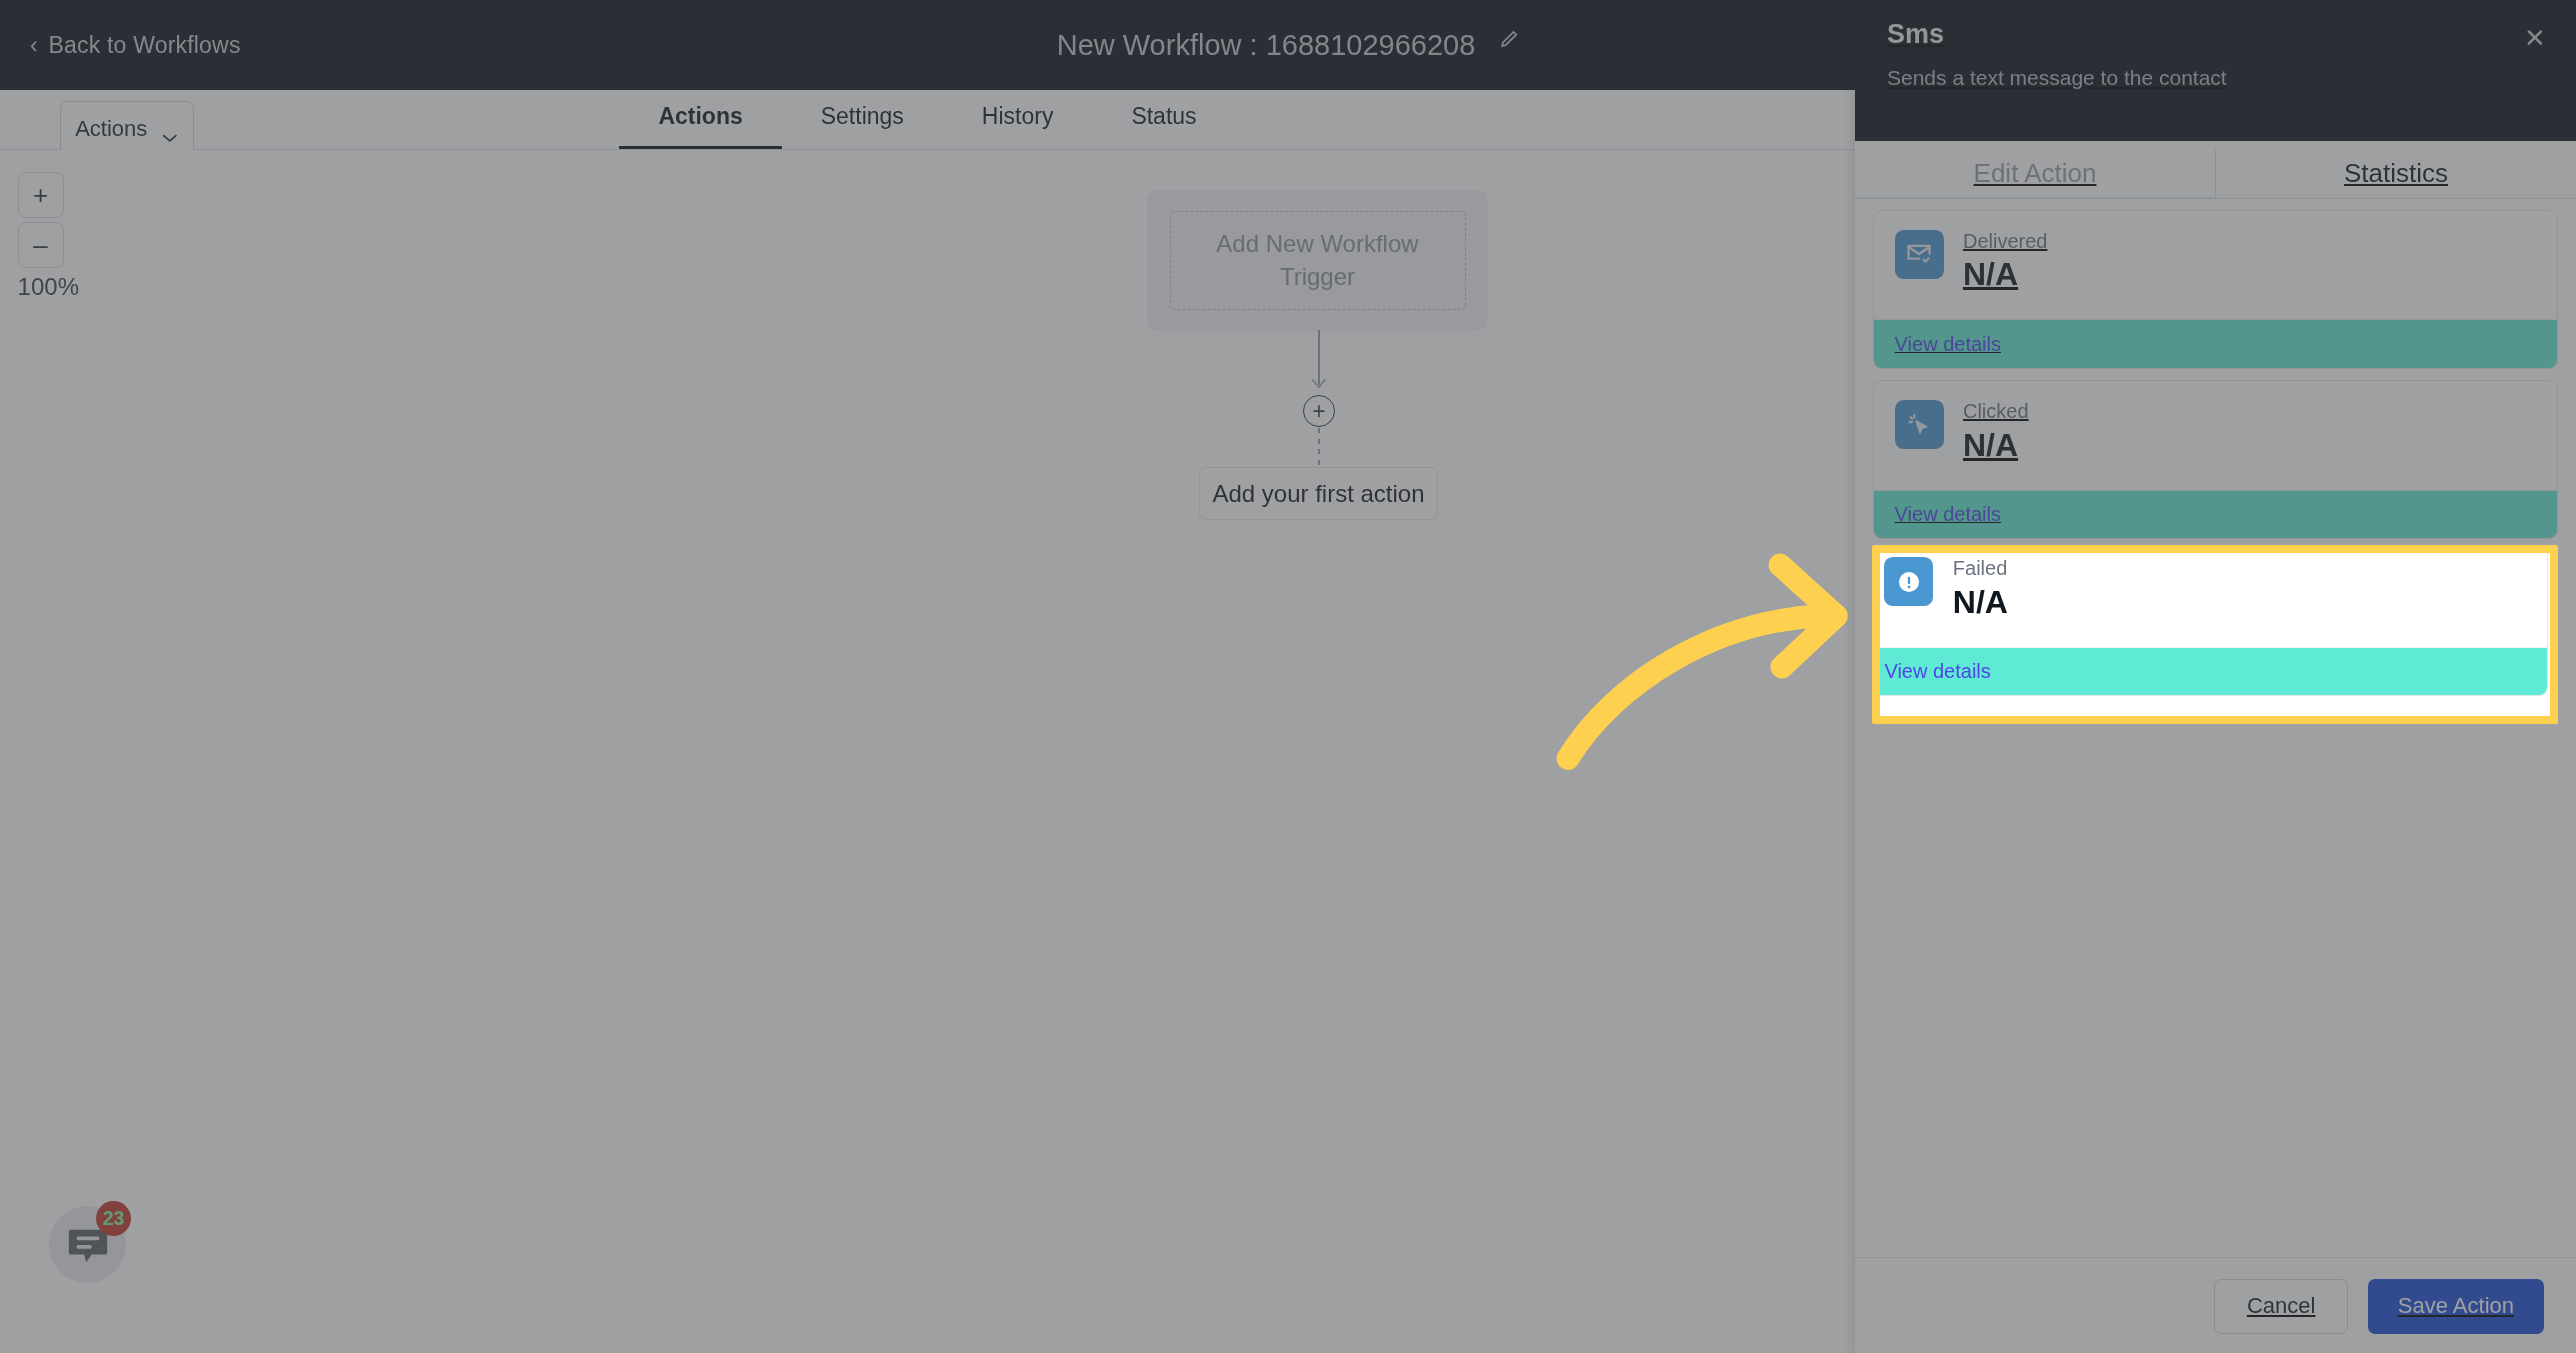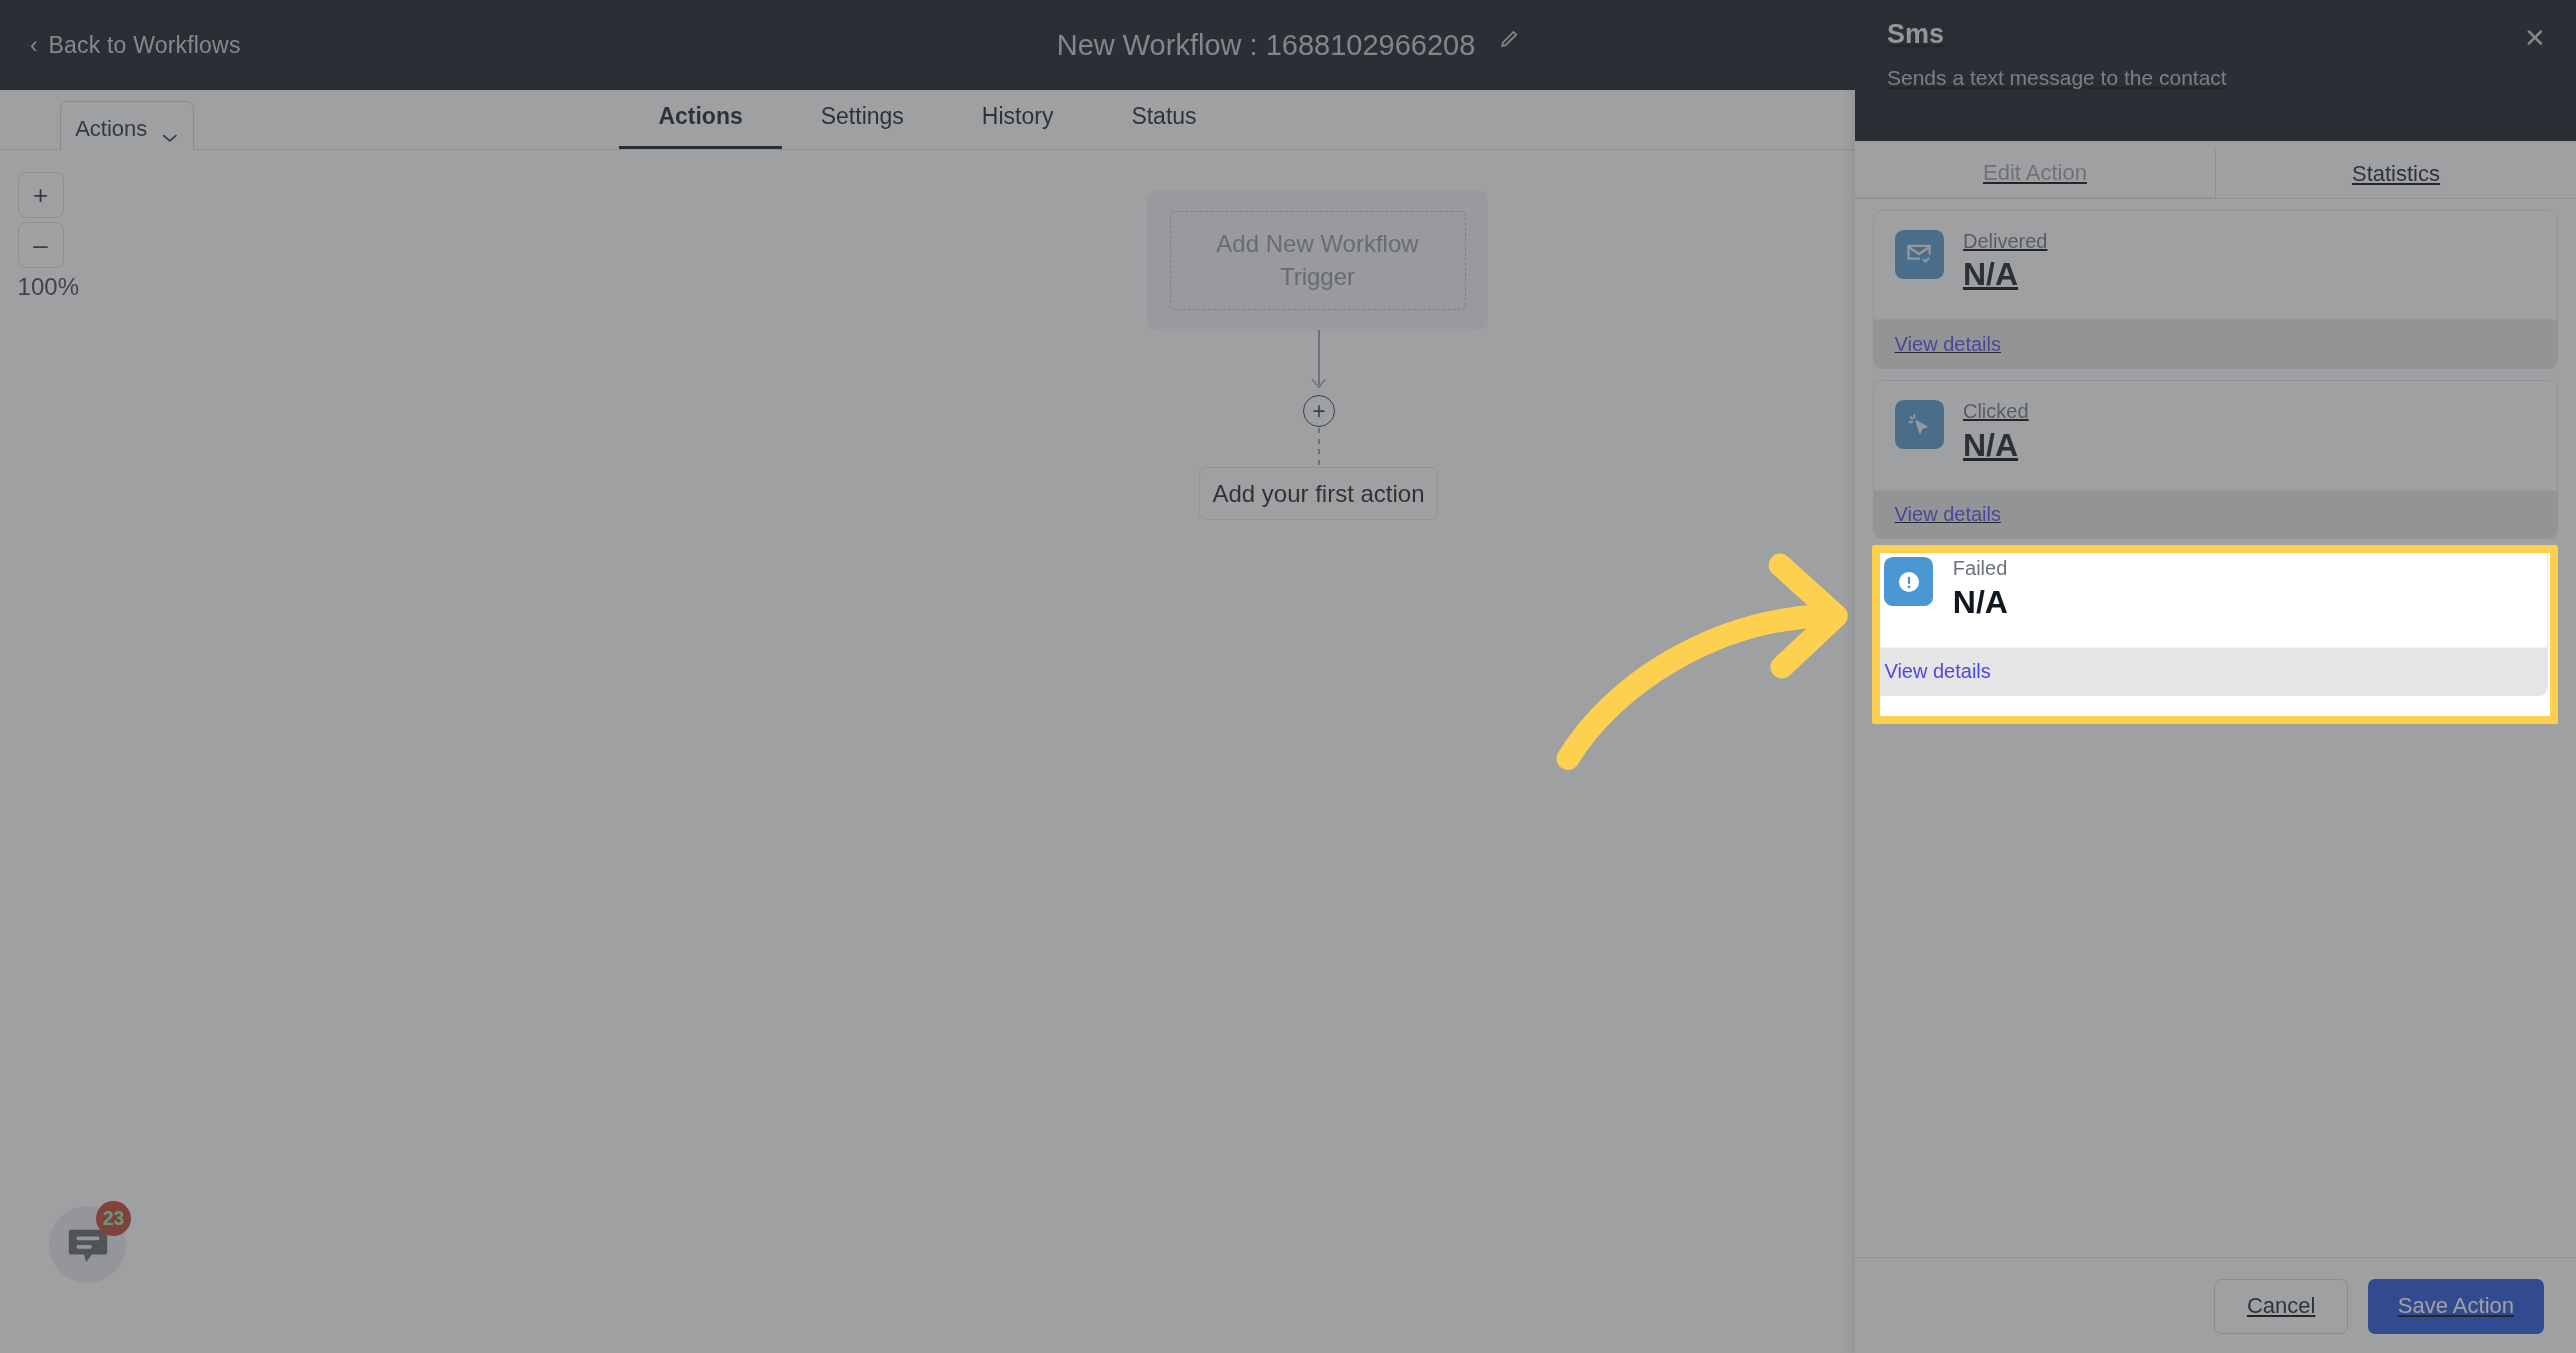--- a/index.html
+++ b/index.html
@@ -129,39 +129,39 @@
   }
   .panel-title { color: #e6e9ec; font-size: 27px; font-weight: 600; }
   .panel-sub { color: #b5bbc2; font-size: 21px; margin-top: 16px; }
   .panel-close {
     position: absolute; right: 26px; top: 23px; width: 30px; height: 30px;
     color: #c7ccd1; font-size: 26px; line-height: 30px; text-align: center;
   }
   .panel-tabs { height: 58px; display: flex; border-bottom: 0.9px solid #e0e3e6; }
   .ptab {
     flex: 1; display: flex; align-items: center; justify-content: center;
-    font-size: 22px; color: #111827; margin-top: 8px;
+    font-size: 26px; color: #111827; margin-top: 8px;
   }
   .ptab.inactive { color: #9aa0a7; border: 0.9px solid #e0e3e6; border-top: none; border-left:none; }
   .panel-body { flex: 1; overflow: hidden; padding: 10.6px 17.6px 0 17.6px; position: relative; }
 
   .stat-card {
     border: 0.9px solid #e4e6e9; border-radius: 8.8px; background: #fff;
     margin-bottom: 10.6px; overflow: hidden;
   }
   .stat-top { display: flex; gap: 19.4px; padding: 19.4px 21px 26px 21px; }
   .stat-icon {
     width: 49px; height: 49px; border-radius: 8.8px; background: #4a97d1;
     display: flex; align-items: center; justify-content: center; flex: 0 0 49px;
   }
   .stat-icon svg { width: 28px; height: 28px; display: block; }
   .stat-label { font-size: 20px; color: #6b7280; }
   .stat-value { font-size: 32px; color: #0f1720; font-weight: 700; margin-top: 3.5px; }
   .stat-foot {
-    border-top: 0.9px solid #eef0f2; background: #e5e5e5; padding: 12.3px 21px;
+    border-top: 0.9px solid #eef0f2; background: #5eead4; padding: 12.3px 21px;
   }
   .view-details { font-size: 20px; color: #4f46e5; }
 
   .panel-foot {
     height: 97px; border-top: 0.9px solid #e2e5e8; background: #fff;
     display: flex; align-items: center; justify-content: flex-end; gap: 19.4px;
     padding: 0 32px;
   }
   .btn-cancel {
     height: 55px; padding: 0 32px; border: 0.9px solid #d3d6da; border-radius: 7px;

